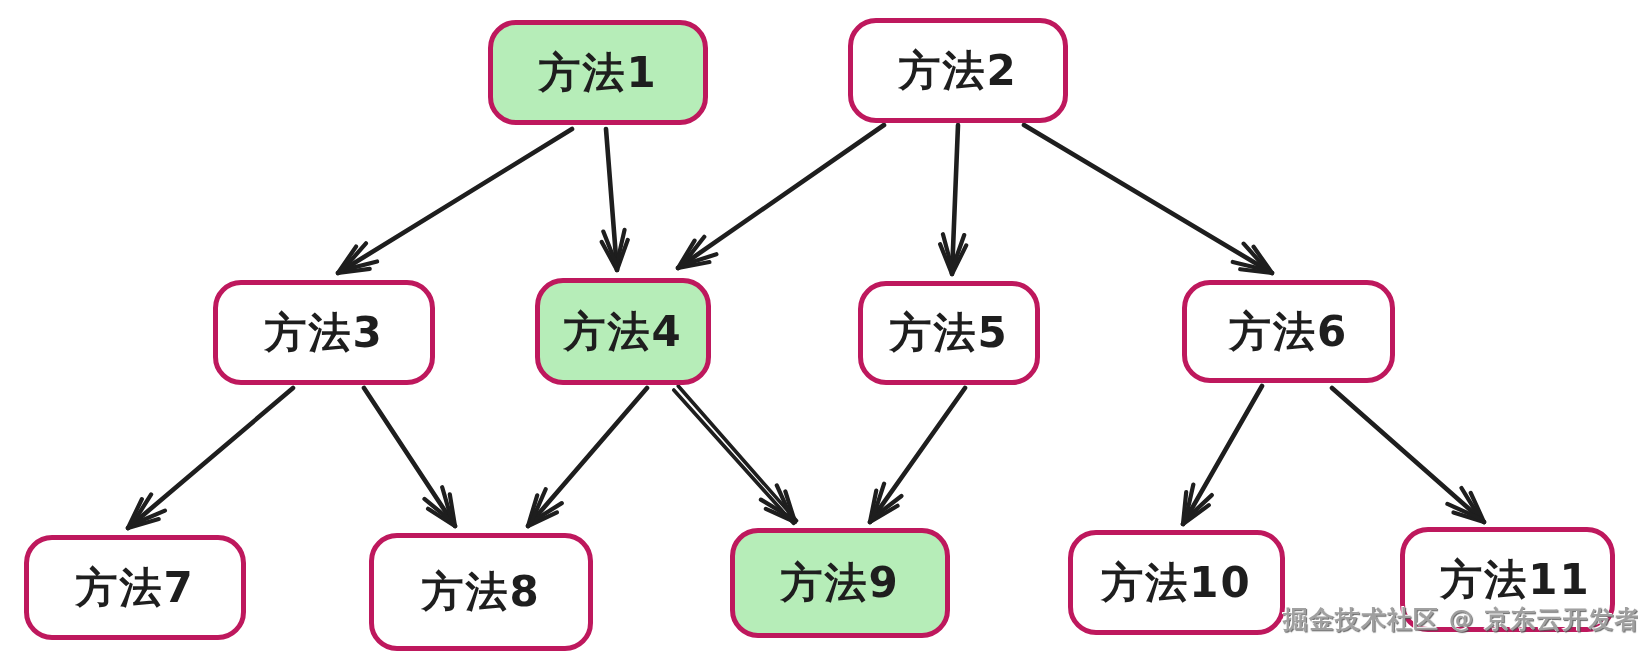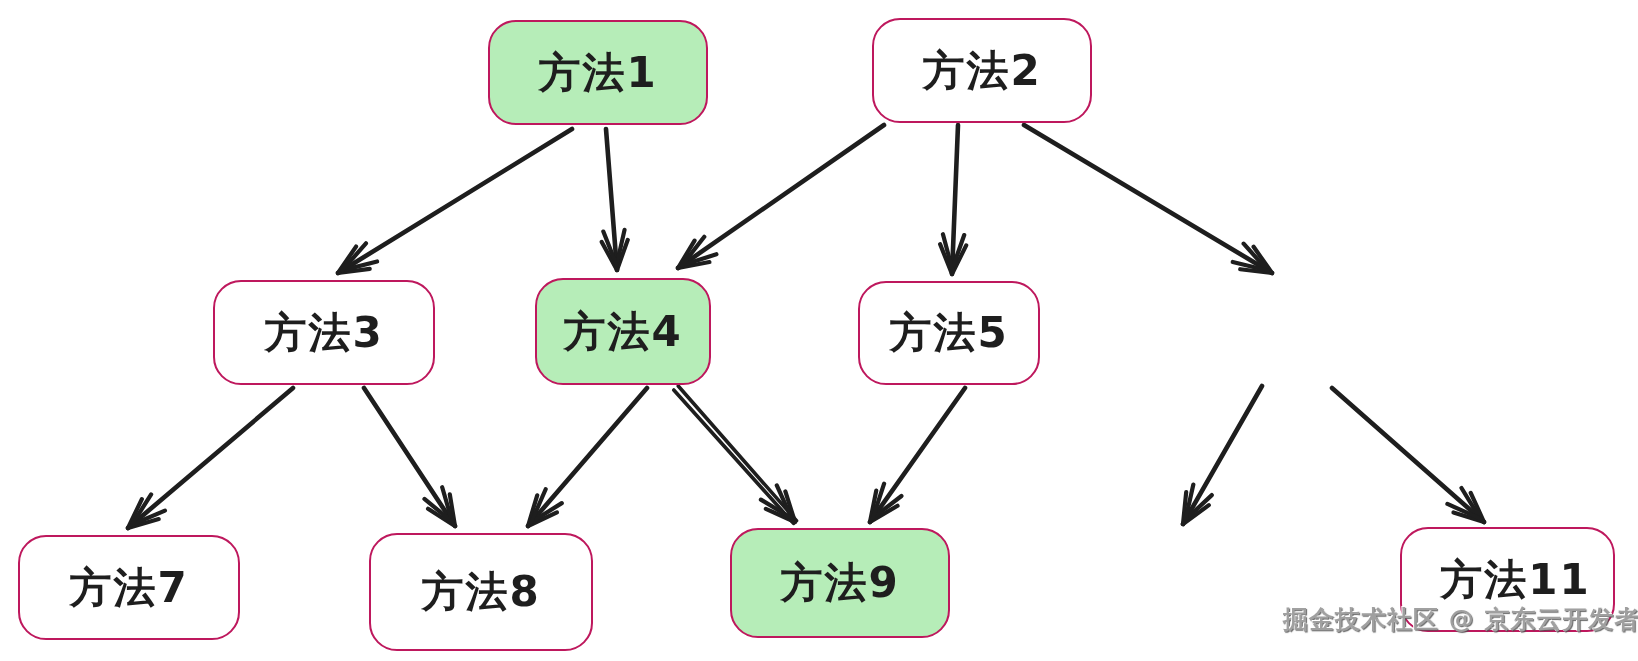--- a/index.html
+++ b/index.html
@@ -17,21 +17,21 @@
   }
   .edges-layer {
     position: absolute;
     left: 0; top: 0;
     width: 1638px; height: 661px;
     z-index: 1;
   }
   .node {
     position: absolute;
     box-sizing: border-box;
-    border: 2px solid #be185d;
+    border: 5px solid #be185d;
     border-radius: 28px;
     background: #ffffff;
     display: flex;
     align-items: center;
     justify-content: center;
     z-index: 2;
   }
   .node.highlight { background: #b6edb8; }
   .node .label {
     font-size: 42px;
@@ -142,37 +142,43 @@
         <line x1="1480.2493708921922" y1="518.6935243391695" x2="1461.4862970847485" y2="487.9698028637945" stroke="#1e1e1e" stroke-width="4.2" stroke-linecap="round"></line>
         <line x1="1484" y1="522" x2="1453.4533889853221" y2="512.4656119484282" stroke="#1e1e1e" stroke-width="4.2" stroke-linecap="round"></line>
         <line x1="1480.2493708921922" y1="518.6935243391695" x2="1447.415619747974" y2="503.93057118610574" stroke="#1e1e1e" stroke-width="4.2" stroke-linecap="round"></line>
       </g>
     </svg>
 
   <div class="watermark" style="left: 1283px; top: 603px; color: rgb(160, 160, 160);">掘金技术社区 @ 京东云开发者</div>
 <div class="node highlight" style="left: 488px; top: 20px; width: 220px; height: 105px;">
       <span class="label">方法1</span>
     </div>
-    <div class="node" style="left: 848px; top: 18px; width: 220px; height: 105px; margin-left: 24px;">
+    <div class="node" style="left: 848px; top: 18px; width: 220px; height: 105px;">
       <span class="label">方法2</span>
     </div>
     <div class="node" style="left: 213px; top: 280px; width: 222px; height: 105px; align-items: center;">
       <span class="label">方法3</span>
     </div>
     <div class="node highlight" style="left: 535px; top: 278px; width: 176px; height: 107px;">
       <span class="label">方法4</span>
     </div>
     <div class="node" style="left: 858px; top: 281px; width: 182px; height: 104px;">
       <span class="label">方法5</span>
     </div>
-    <div class="node" style="left: 18px; top: 535px; width: 222px; height: 105px;">
+    <div class="node" style="left: 1182px; top: 280px; width: 213px; height: 103px;">
+      <span class="label">方法6</span>
+    </div>
+    <div class="node" style="left: 24px; top: 535px; width: 222px; height: 105px;">
       <span class="label">方法7</span>
     </div>
     <div class="node" style="left: 369px; top: 533px; width: 224px; height: 118px;">
       <span class="label">方法8</span>
     </div>
     <div class="node highlight" style="left: 730px; top: 528px; width: 220px; height: 110px;">
       <span class="label">方法9</span>
     </div>
+    <div class="node" style="left: 1068px; top: 530px; width: 217px; height: 105px;">
+      <span class="label">方法10</span>
+    </div>
     <div class="node" style="left: 1400px; top: 527px; width: 215px; height: 105px; padding-left: 16px;">
       <span class="label">方法11</span>
     </div>
   </div>
 
 </body></html>

